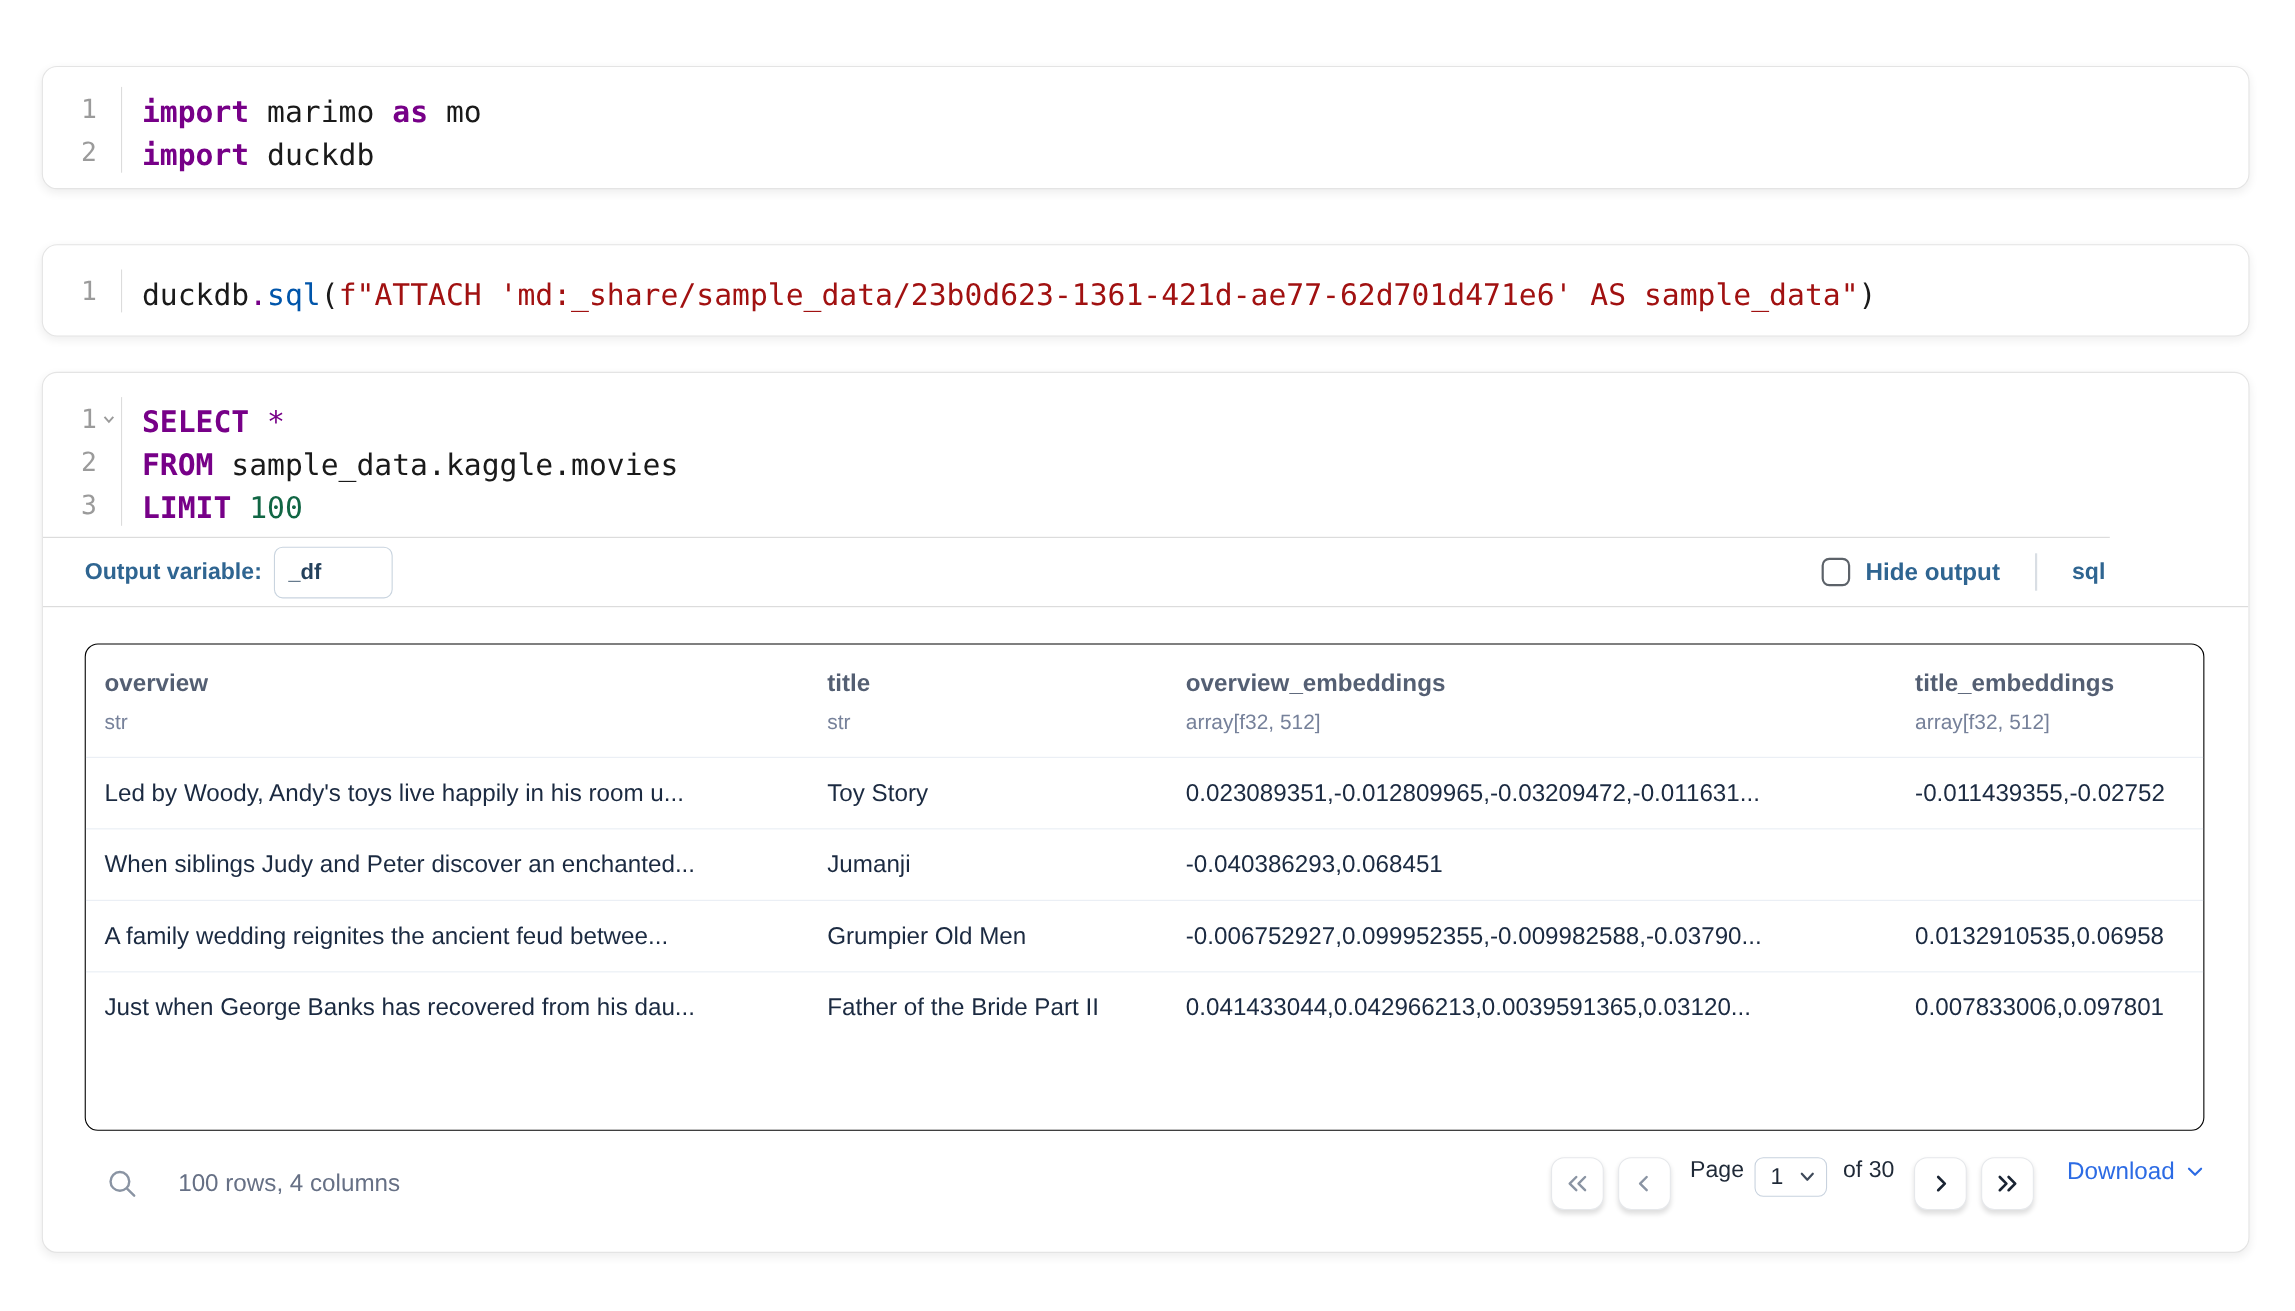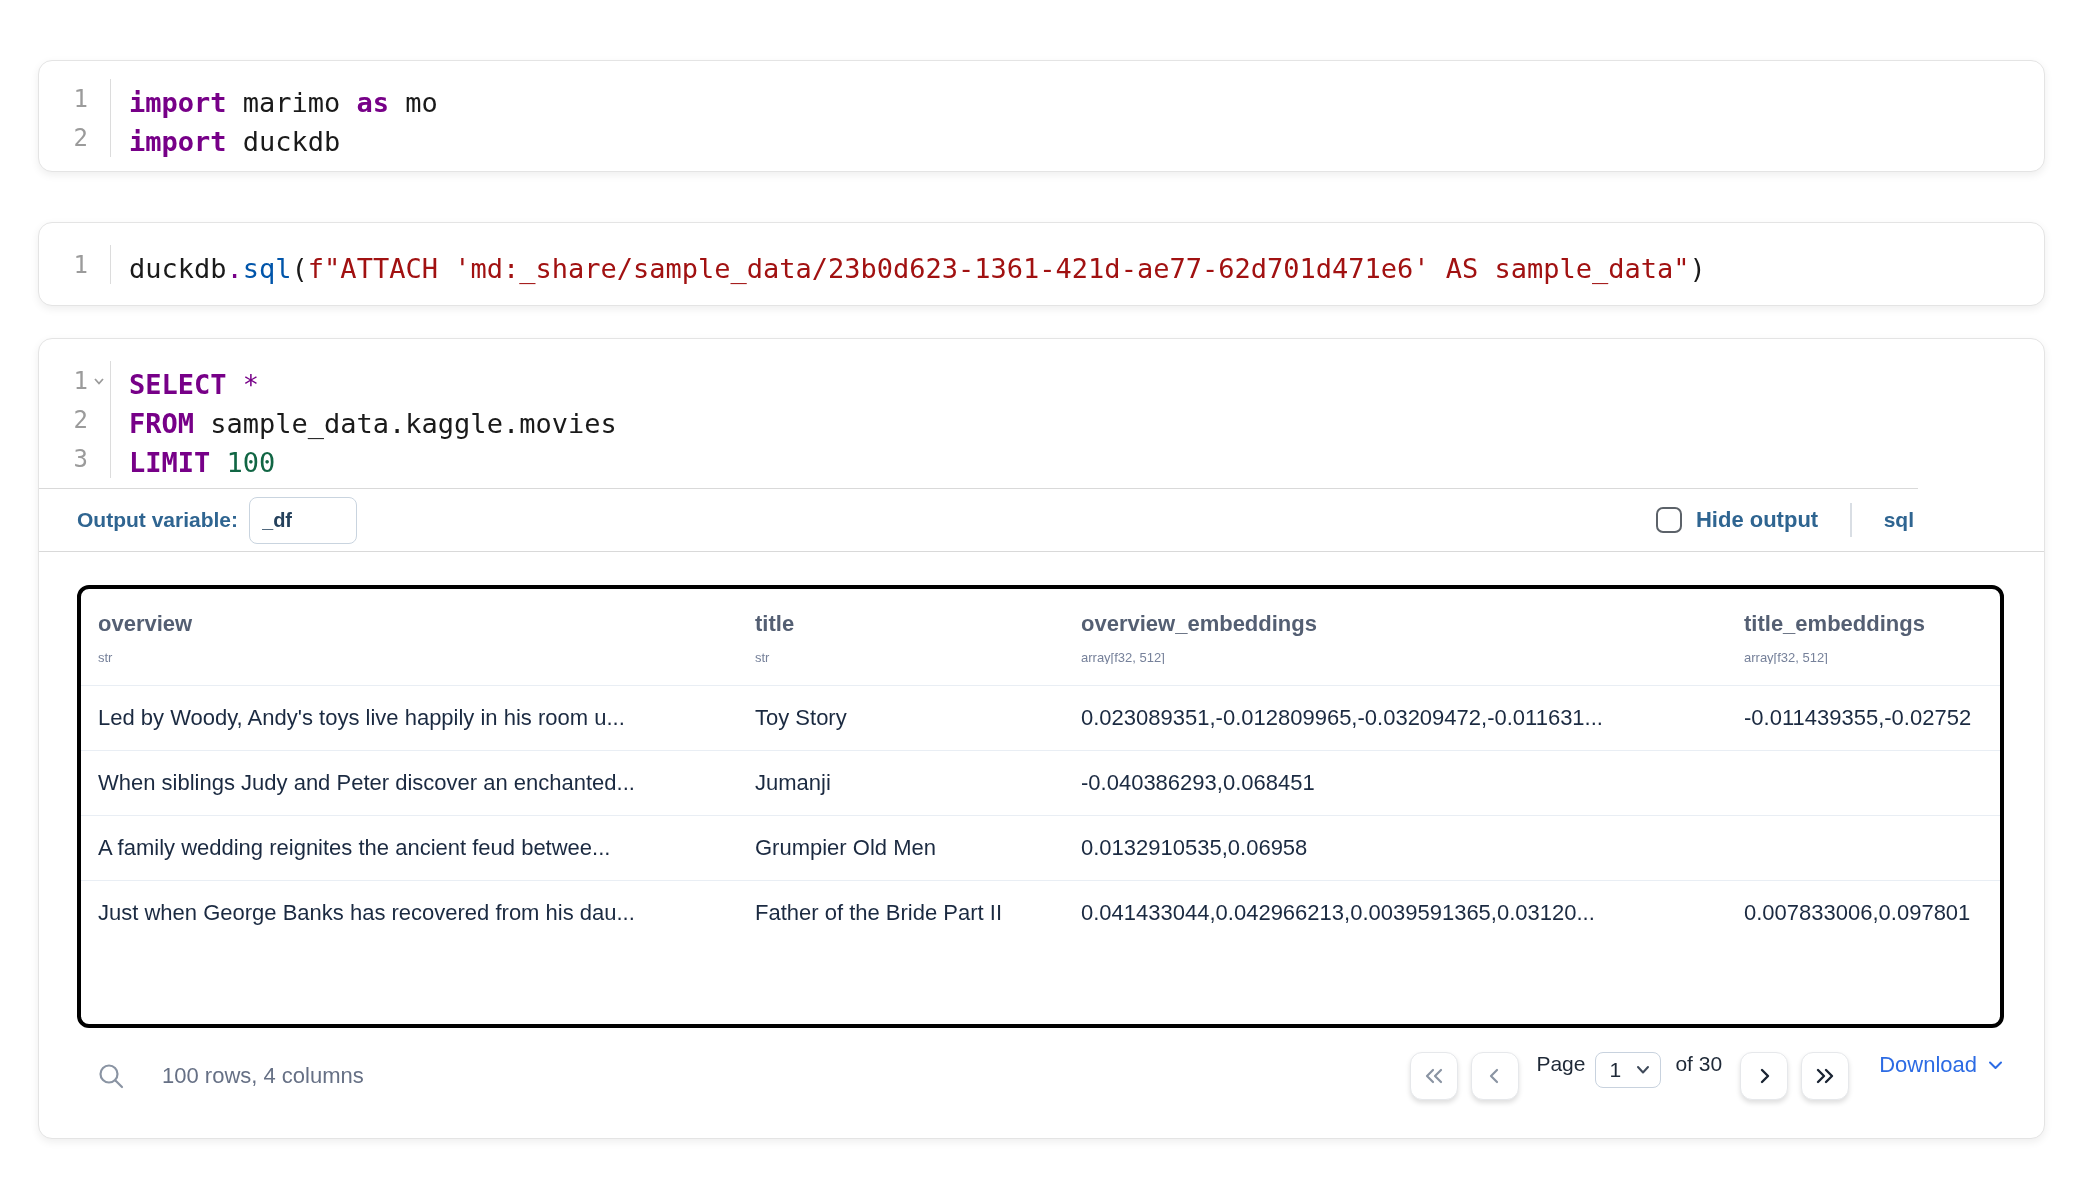--- a/index.html
+++ b/index.html
@@ -68,28 +68,28 @@
     width:26px; height:26px; border:2.5px solid #5c6269; border-radius:7px;
     background:#fff; appearance:none; -webkit-appearance:none; cursor:pointer;
   }
   .hide-output-label { margin-left:14px; font-size:22px; font-weight:700; color:#2f6591; }
   .bar-divider { width:1.5px; height:34px; background:#d9dee4; margin:0 32px; }
   .lang-label { font-size:21px; font-weight:700; color:#2f6591; }
 
   
   .output-area { border-top:1px solid #d9d9d9; padding:33px 40px 38px 38px; }
   .data-table {
-    border:4px solid #000000; border-radius:12px; overflow:hidden;
+    border:1px solid #000000; border-radius:12px; overflow:hidden;
     height:443px; background:#fff;
   }
   .t-grid { display:grid; grid-template-columns:657px 326px 663px minmax(0,1fr); }
   .t-head { padding-top:24px; padding-bottom:21px; }
   .t-cell { padding-left:17px; white-space:nowrap; overflow:hidden; min-width:0; }
   .col-name { font-size:22px; font-weight:700; color:#545f73; line-height:1; }
-  .col-dtype { font-size:13px; color:#76819a; margin-top:16px; line-height:1; }
+  .col-dtype { font-size:19px; color:#76819a; margin-top:16px; line-height:1; }
   .t-row { height:65px; align-items:center; border-top:1px solid #e9eef4; }
   .t-row:first-of-type { border-top:none; }
   .t-row .t-cell { font-size:22px; color:#1b2a41; }
 
   
   .table-footer { margin-top:24px; height:48px; display:flex; align-items:center; }
   .search-icon { margin-left:19px; display:flex; cursor:pointer; }
   .row-summary { margin-left:36px; font-size:22px; color:#667085; }
   .pager { margin-left:auto; display:flex; align-items:flex-start; }
   .pg-btn {
@@ -216,20 +216,21 @@
           <div class="t-cell">-0.011439355,-0.02752</div>
         </div>
         <div class="t-grid t-row">
           <div class="t-cell">When siblings Judy and Peter discover an enchanted...</div>
           <div class="t-cell">Jumanji</div>
           <div class="t-cell">-0.040386293,0.068451</div>
         </div>
         <div class="t-grid t-row">
           <div class="t-cell">A family wedding reignites the ancient feud betwee...</div>
           <div class="t-cell">Grumpier Old Men</div>
+          <div class="t-cell">-0.006752927,0.099952355,-0.009982588,-0.03790...</div>
           <div class="t-cell">0.0132910535,0.06958</div>
         </div>
         <div class="t-grid t-row">
           <div class="t-cell">Just when George Banks has recovered from his dau...</div>
           <div class="t-cell">Father of the Bride Part II</div>
           <div class="t-cell">0.041433044,0.042966213,0.0039591365,0.03120...</div>
           <div class="t-cell">0.007833006,0.097801</div>
         </div>
       </div>
 

